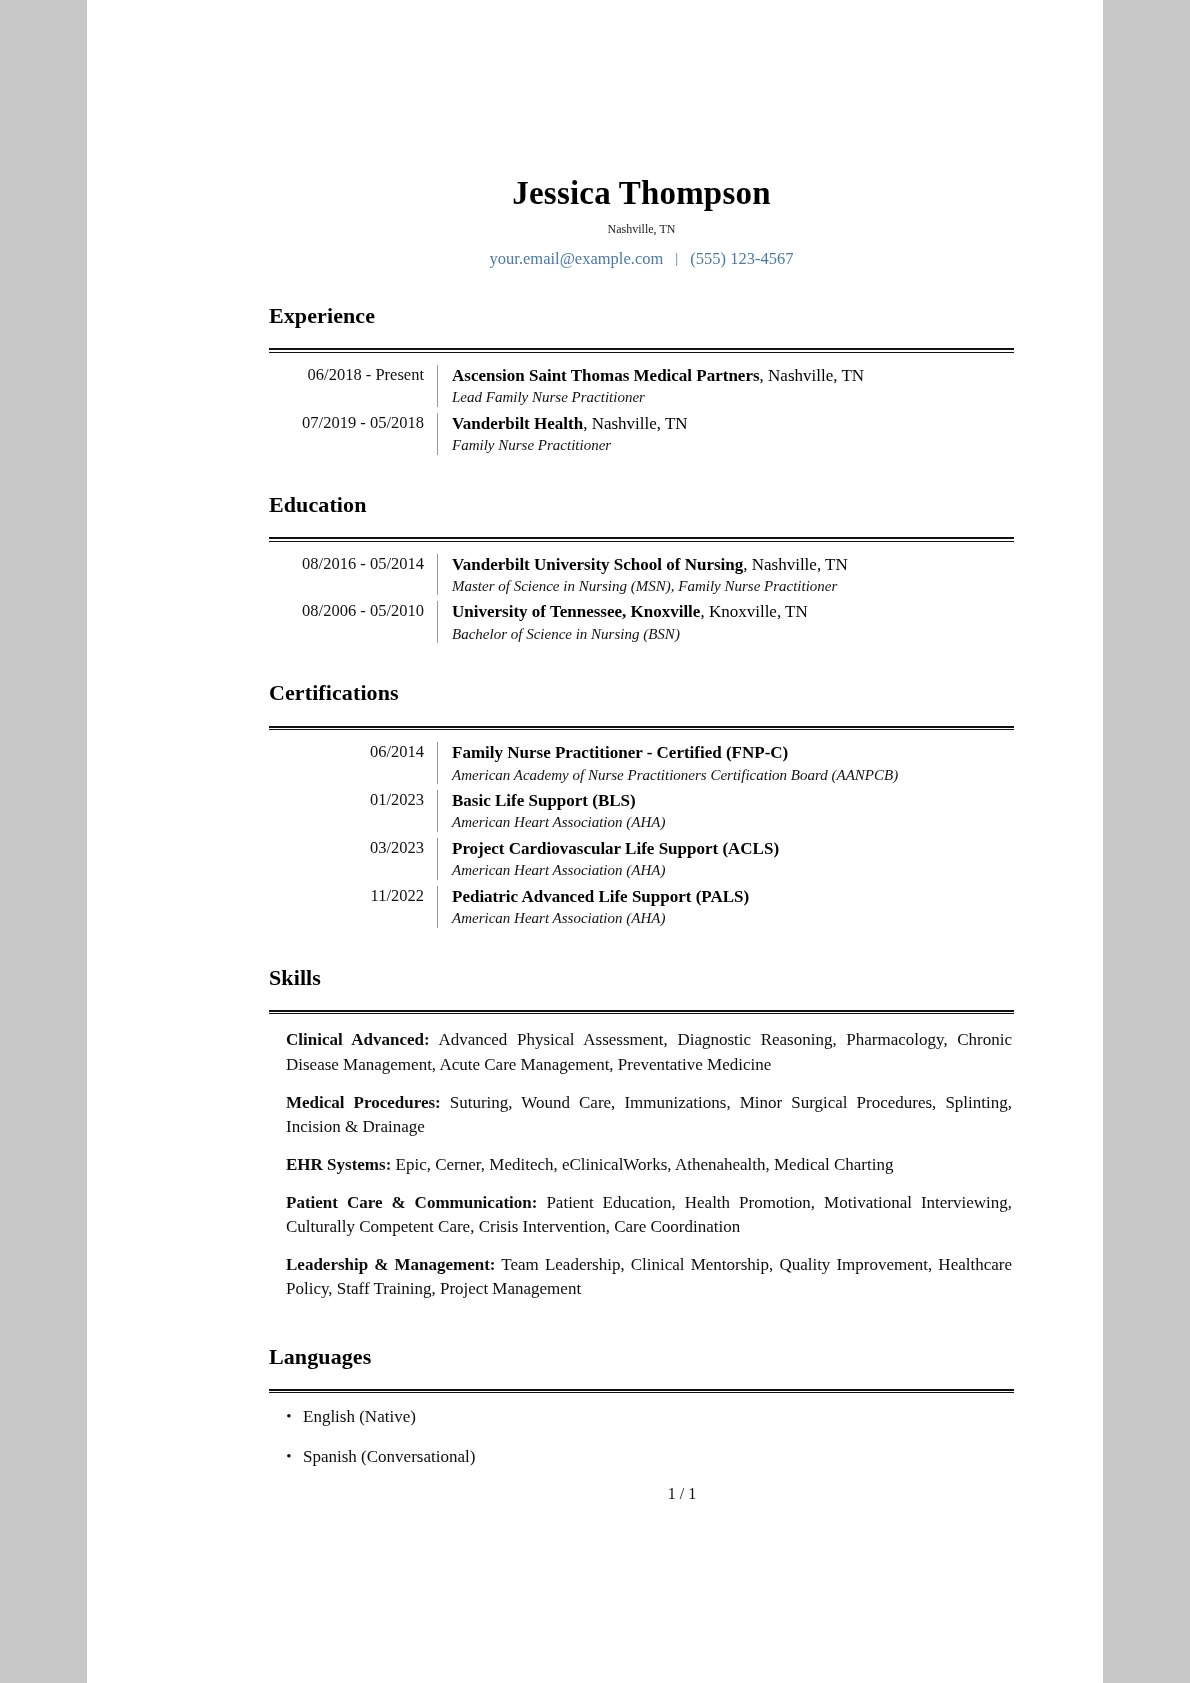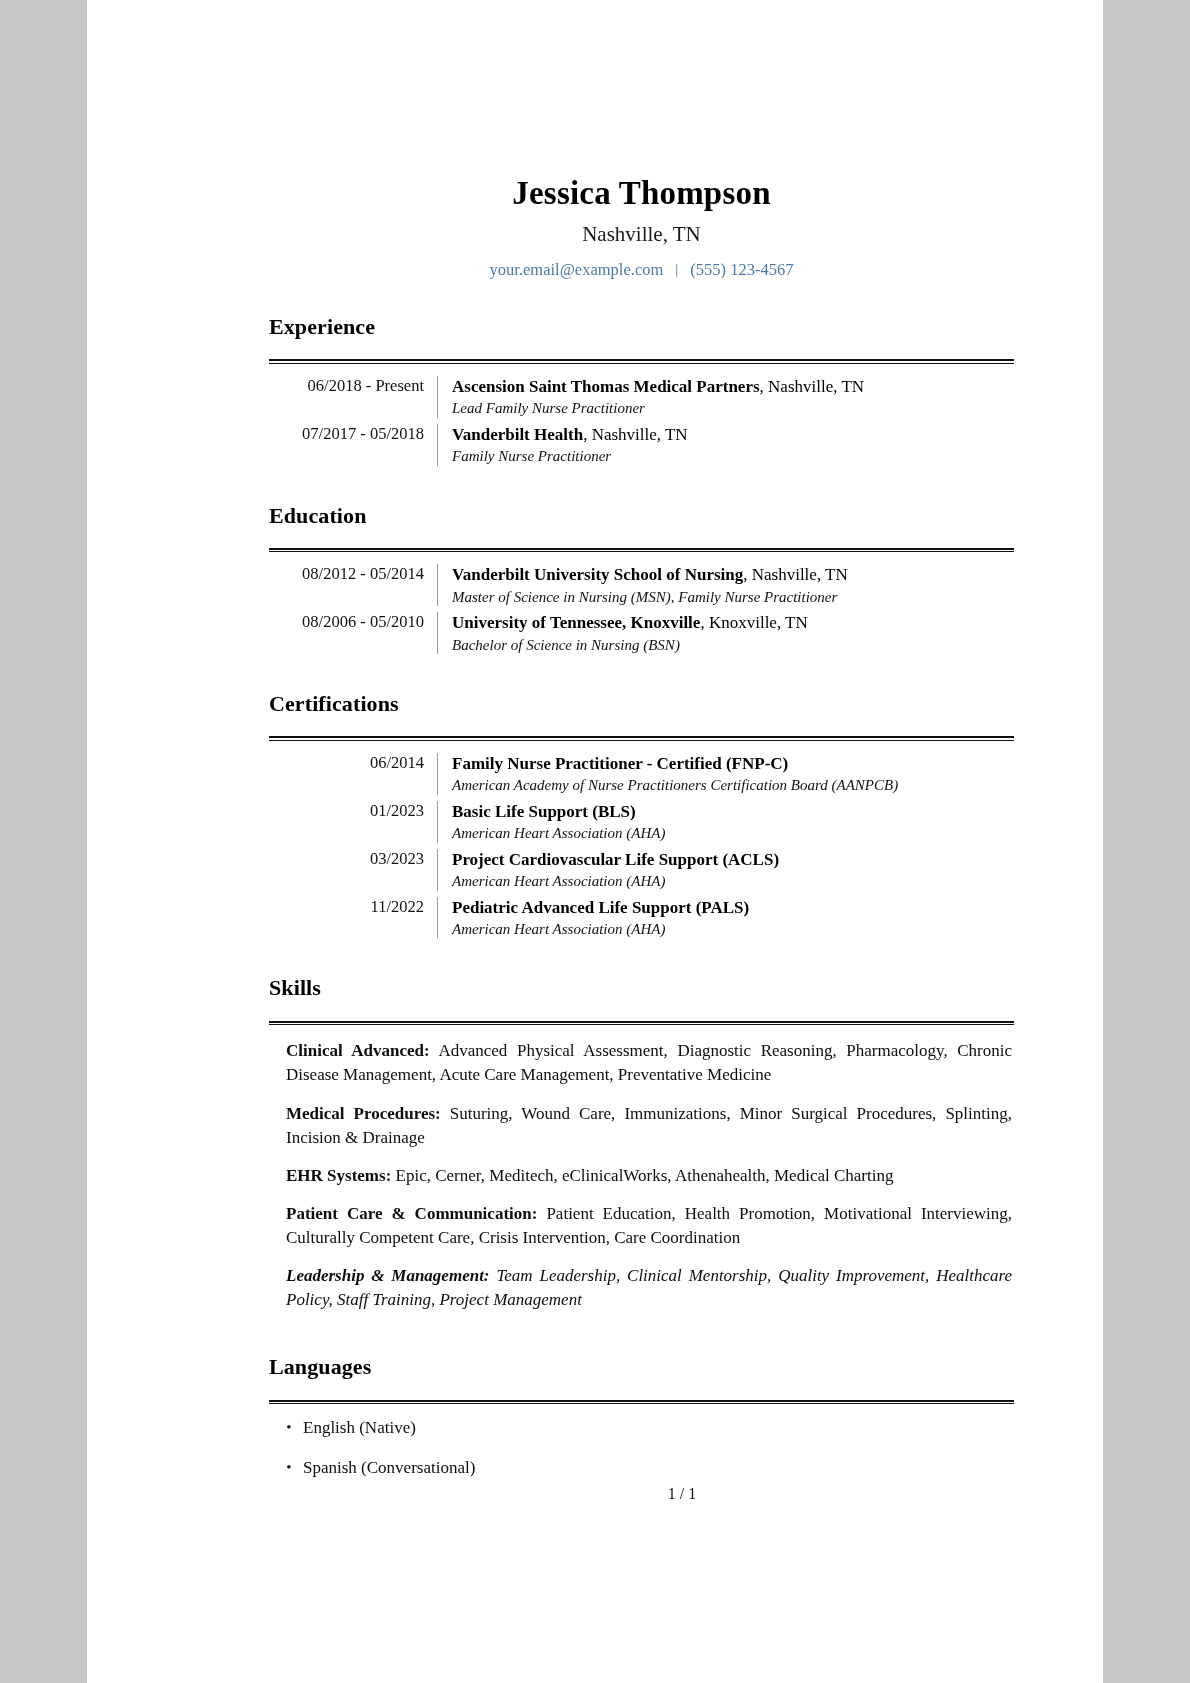--- a/index.html
+++ b/index.html
@@ -38,21 +38,21 @@
   .hdr { text-align: center; }
   .hdr-name {
     font-size: 33px;
     font-weight: 700;
     letter-spacing: 0.2px;
     color: #000;
     margin-top: 175px;
     line-height: 1.12;
   }
   .hdr-loc {
-    font-size: 21px;
+    font-size: 12px;
     color: #1a1a1a;
     margin-top: 10px;
     line-height: 1.2;
   }
   .hdr-contact {
     font-size: 16.5px;
     color: #4a7aa7;
     margin-top: 13px;
     line-height: 1.2;
     white-space: nowrap;
@@ -135,21 +135,21 @@
   .skills { margin-top: 14px; }
   .skill-row {
     font-size: 17px;
     color: #0d0d0d;
     line-height: 1.42;
     text-align: justify;
     margin-bottom: 14px;
     padding-left: 17px;
     padding-right: 2px;
   }
-  .skill-row:last-child { margin-bottom: 0; font-style: italic; }
+  .skill-row:last-child { margin-bottom: 0; }
   .skill-label { font-weight: 700; }
 
   
   .langs { margin-top: 12px; padding-left: 6px; }
   .lang-item {
     display: flex;
     align-items: baseline;
     font-size: 17px;
     color: #0d0d0d;
     line-height: 1.4;
@@ -201,38 +201,38 @@
         <div class="entry">
           <div class="entry-date">06/2018 - Present</div>
           <div class="entry-bar"></div>
           <div class="entry-body">
             <div class="entry-line1"><span class="org">Ascension Saint Thomas Medical Partners</span><span class="loc">, Nashville, TN</span></div>
             <div class="entry-line2">Lead Family Nurse Practitioner</div>
           </div>
         </div>
 
         <div class="entry">
-          <div class="entry-date">07/2017 - 05/2018</div>
+          <div class="entry-date">07/2019 - 05/2018</div>
           <div class="entry-bar"></div>
           <div class="entry-body">
             <div class="entry-line1"><span class="org">Vanderbilt Health</span><span class="loc">, Nashville, TN</span></div>
             <div class="entry-line2">Family Nurse Practitioner</div>
           </div>
         </div>
 
       </div>
     </div>
 
     <div class="section">
       <div class="sec-title">Education</div>
       <div class="sec-rule"></div>
       <div class="entries">
 
         <div class="entry">
-          <div class="entry-date">08/2012 - 05/2014</div>
+          <div class="entry-date">08/2016 - 05/2014</div>
           <div class="entry-bar"></div>
           <div class="entry-body">
             <div class="entry-line1"><span class="org">Vanderbilt University School of Nursing</span><span class="loc">, Nashville, TN</span></div>
             <div class="entry-line2">Master of Science in Nursing (MSN), Family Nurse Practitioner</div>
           </div>
         </div>
 
         <div class="entry">
           <div class="entry-date">08/2006 - 05/2010</div>
           <div class="entry-bar"></div>

